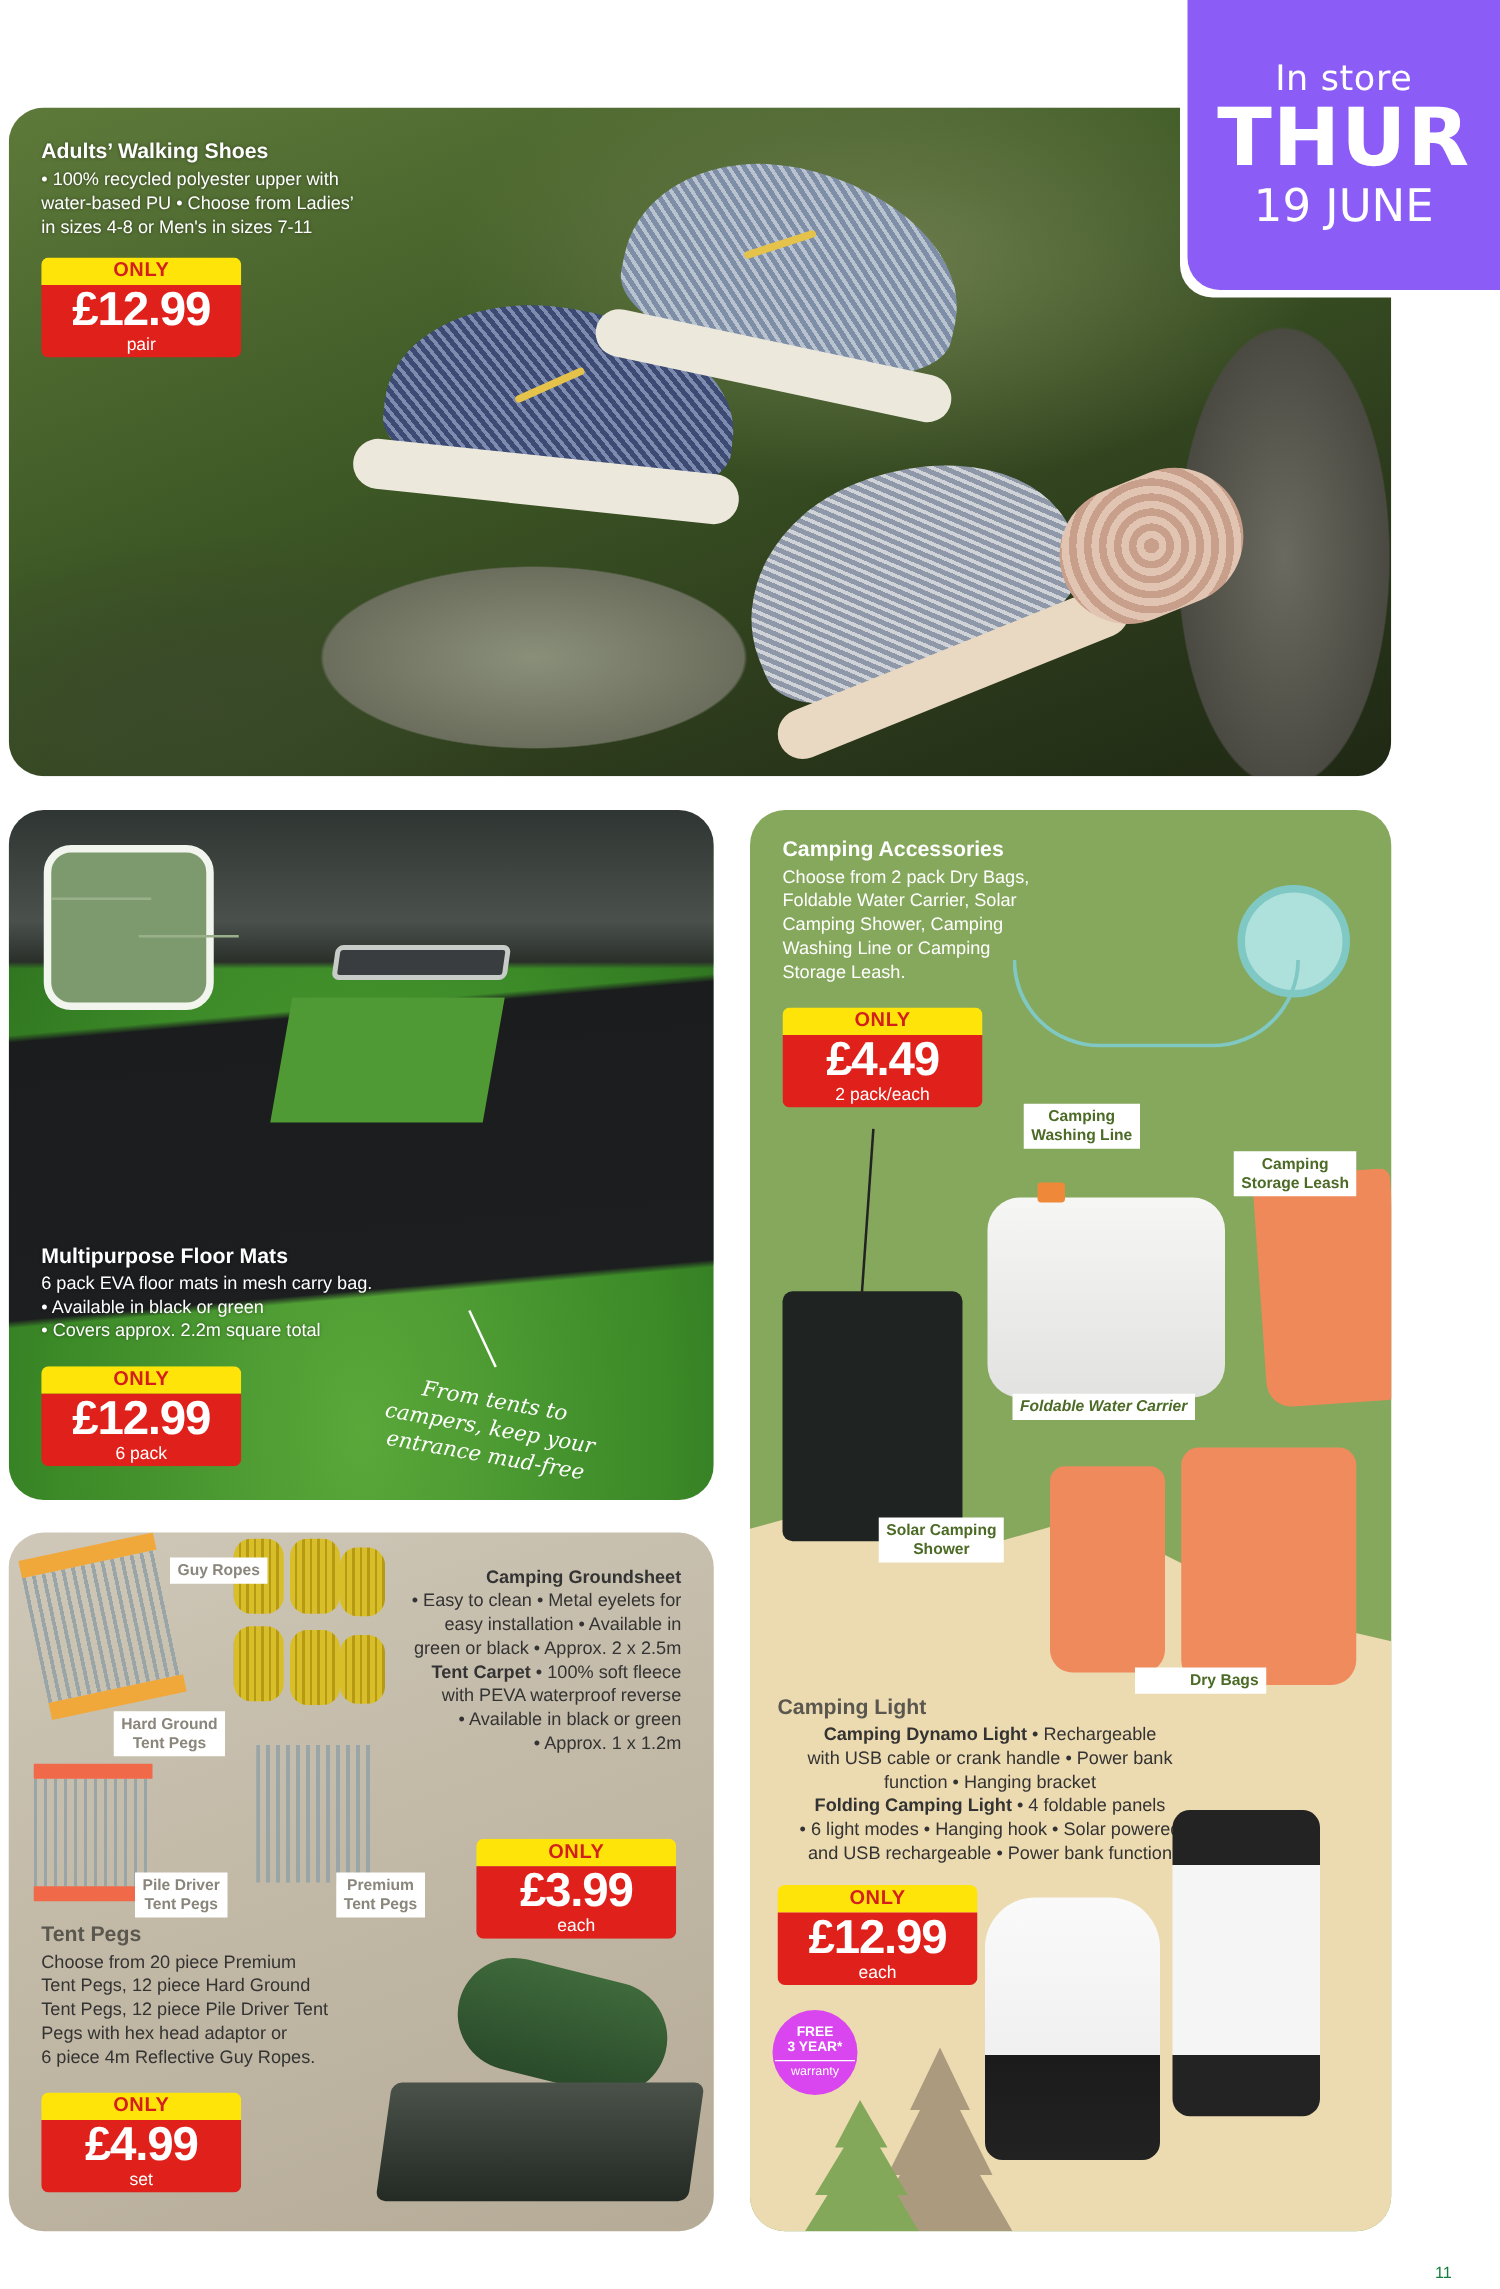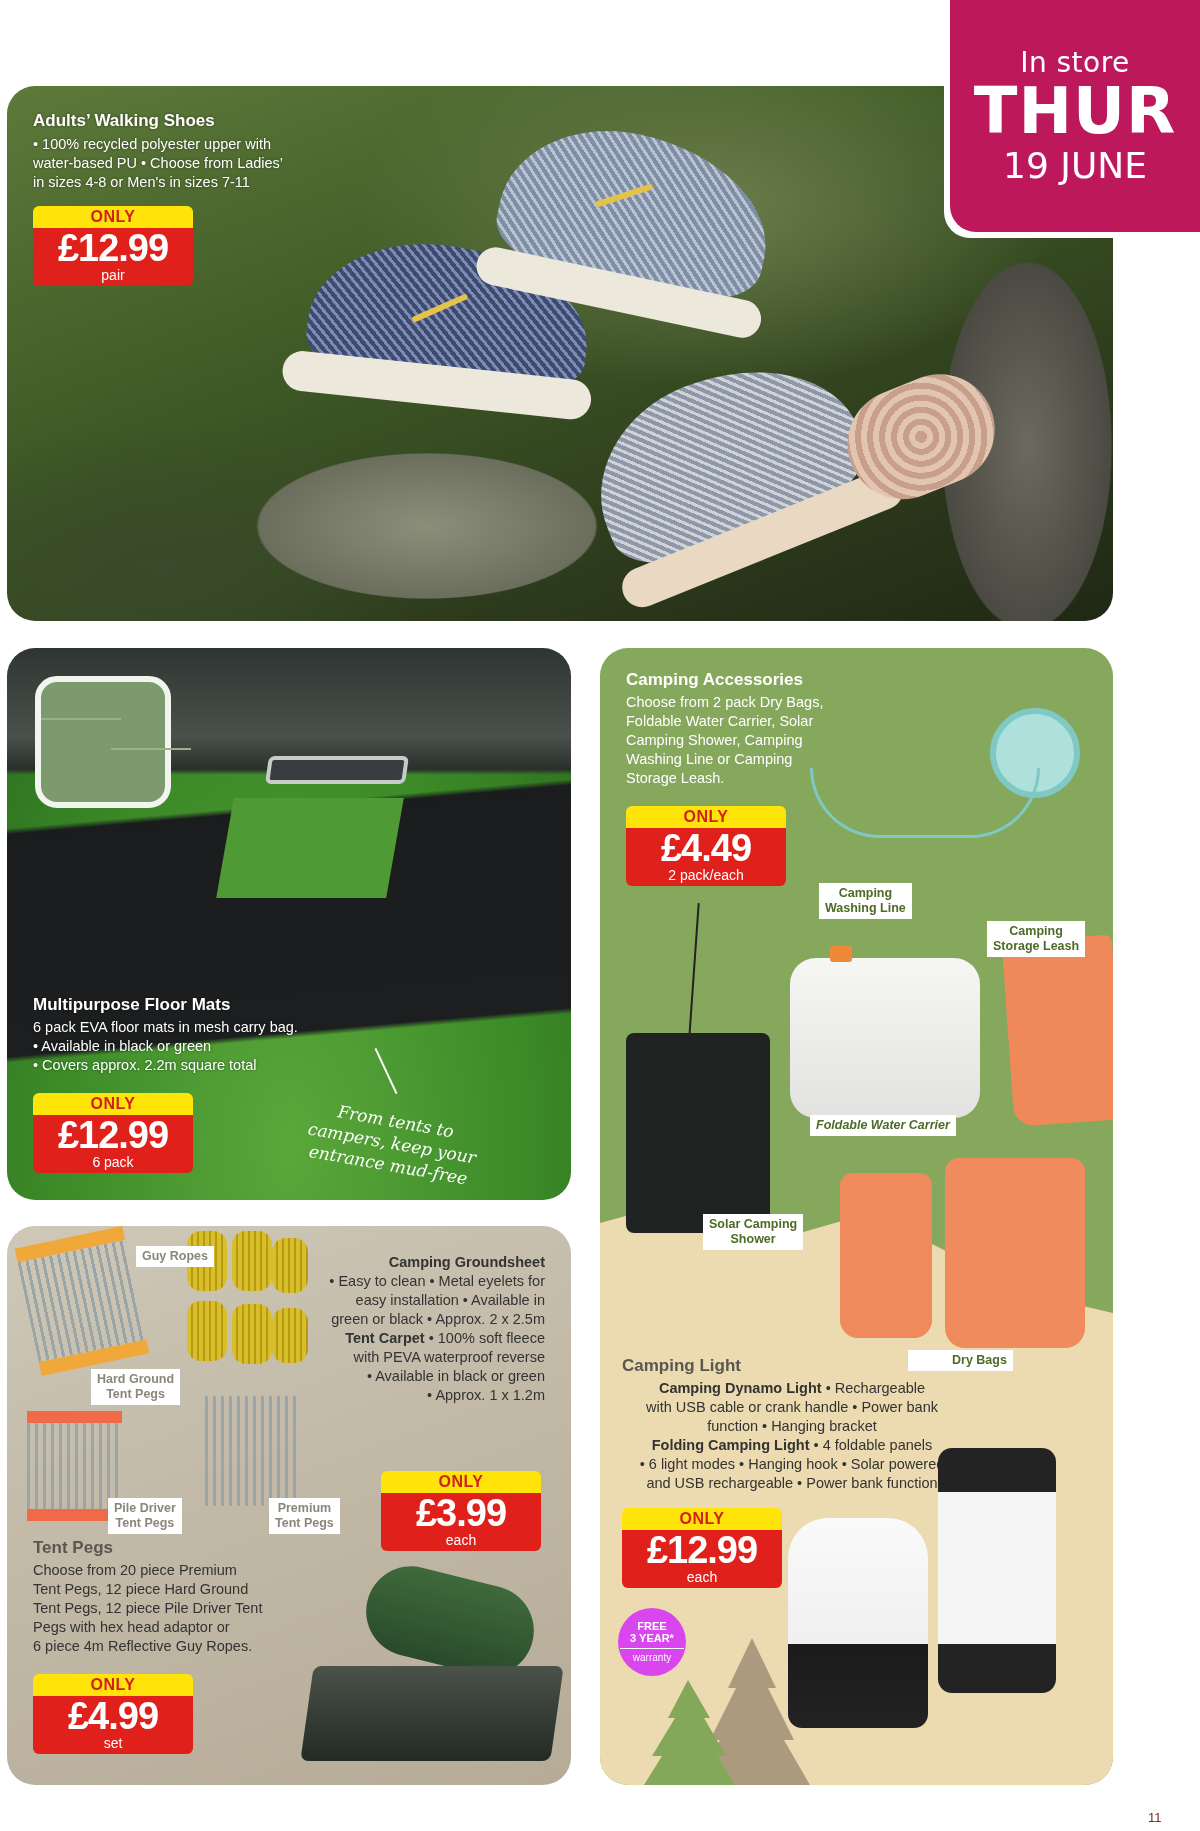--- a/index.html
+++ b/index.html
@@ -4,21 +4,21 @@
 <style>
   * { box-sizing: border-box; margin: 0; padding: 0; }
   html, body { width: 1200px; height: 1831px; background: #ffffff; overflow: hidden; }
   body { position: relative; font-family: "DejaVu Sans", "Liberation Sans", sans-serif; }
 
   .panel { position: absolute; border-radius: 28px; overflow: hidden; }
 
   
   .badge-instore {
     position: absolute; left: 950px; top: 0; width: 250px; height: 232px;
-    background: #be185d; border-bottom-left-radius: 26px; color: #fff; text-align: center;
+    background: #8b5cf6; border-bottom-left-radius: 26px; color: #fff; text-align: center;
     box-shadow: -6px 6px 0 #ffffff;
     z-index: 5;
   }
   .badge-instore .l1 { font-size: 28px; margin-top: 46px; letter-spacing: 0.5px; }
   .badge-instore .l2 { font-size: 64px; font-weight: bold; line-height: 64px; letter-spacing: 1px; }
   .badge-instore .l3 { font-size: 36px; margin-top: 2px; }
 
   
   .shoes {
     left: 7px; top: 86px; width: 1106px; height: 535px;
@@ -105,21 +105,21 @@
   .handwrite {
     position: absolute; color: #fff; font-family: "DejaVu Serif", serif; font-style: italic; font-size: 17px;
     line-height: 22px; transform: rotate(10deg); text-align: center;
   }
 
   
   .shape { position: absolute; }
   .rope { background: repeating-linear-gradient(90deg,#d8bf2a 0 4px,#b79a14 4px 6px); border-radius: 14px; }
   .peg { background: repeating-linear-gradient(90deg,#9aa5a8 0 3px, transparent 3px 8px); }
 
-  .page-num { position: absolute; left: 1148px; top: 1810px; font-size: 13px; color: #7f1d1d; font-family: "Liberation Sans", sans-serif; }
+  .page-num { position: absolute; left: 1148px; top: 1810px; font-size: 13px; color: #15803d; font-family: "Liberation Sans", sans-serif; }
 
   .warranty {
     position: absolute; width: 68px; height: 68px; border-radius: 50%; background: #d946ef;
     color: #fff; text-align: center; font-family: "Liberation Sans", sans-serif; font-weight: bold;
     font-size: 11px; line-height: 12px; padding-top: 12px; overflow: hidden;
   }
   .warranty .w3 { border-bottom: 1.5px solid #fff; padding-bottom: 4px; margin: 0 2px; }
   .warranty .w4 { font-weight: normal; font-size: 10px; margin-top: 3px; }
 </style>
 </head>
@@ -234,21 +234,21 @@
 
   <div class="shape" style="left:26px;top:385px;width:144px;height:200px;background:#1f2423;border-radius:8px;"></div>
   <div class="shape" style="left:93px;top:255px;width:2px;height:135px;background:#222;transform:rotate(4deg);"></div>
   <div class="tag green-text" style="left:103px;top:566px;">
     <div>Solar Camping</div>
     <div>Shower</div>
   </div>
 
   <div class="shape" style="left:240px;top:525px;width:92px;height:165px;background:#ee8a5c;border-radius:12px 12px 18px 18px;"></div>
   <div class="shape" style="left:345px;top:510px;width:140px;height:190px;background:#ef8b5c;border-radius:14px 14px 20px 20px;"></div>
-  <div class="tag green-text" style="left:308px;top:702px;padding-left:44px;">Dry Bags</div>
+  <div class="tag green-text" style="left:308px;top:686px;padding-left:44px;">Dry Bags</div>
 
   <div class="dark" style="position:absolute;left:22px;top:708px;width:340px;">
     <div class="ptitle">Camping Light</div>
     <div class="pdesc" style="margin-top:3px;color:#333;text-align:center;">
       <div><b>Camping Dynamo Light</b><span> • Rechargeable</span></div>
       <div>with USB cable or crank handle • Power bank</div>
       <div>function • Hanging bracket</div>
       <div><b>Folding Camping Light</b><span> • 4 foldable panels</span></div>
       <div>• 6 light modes • Hanging hook • Solar powered</div>
       <div>and USB rechargeable • Power bank function</div>

